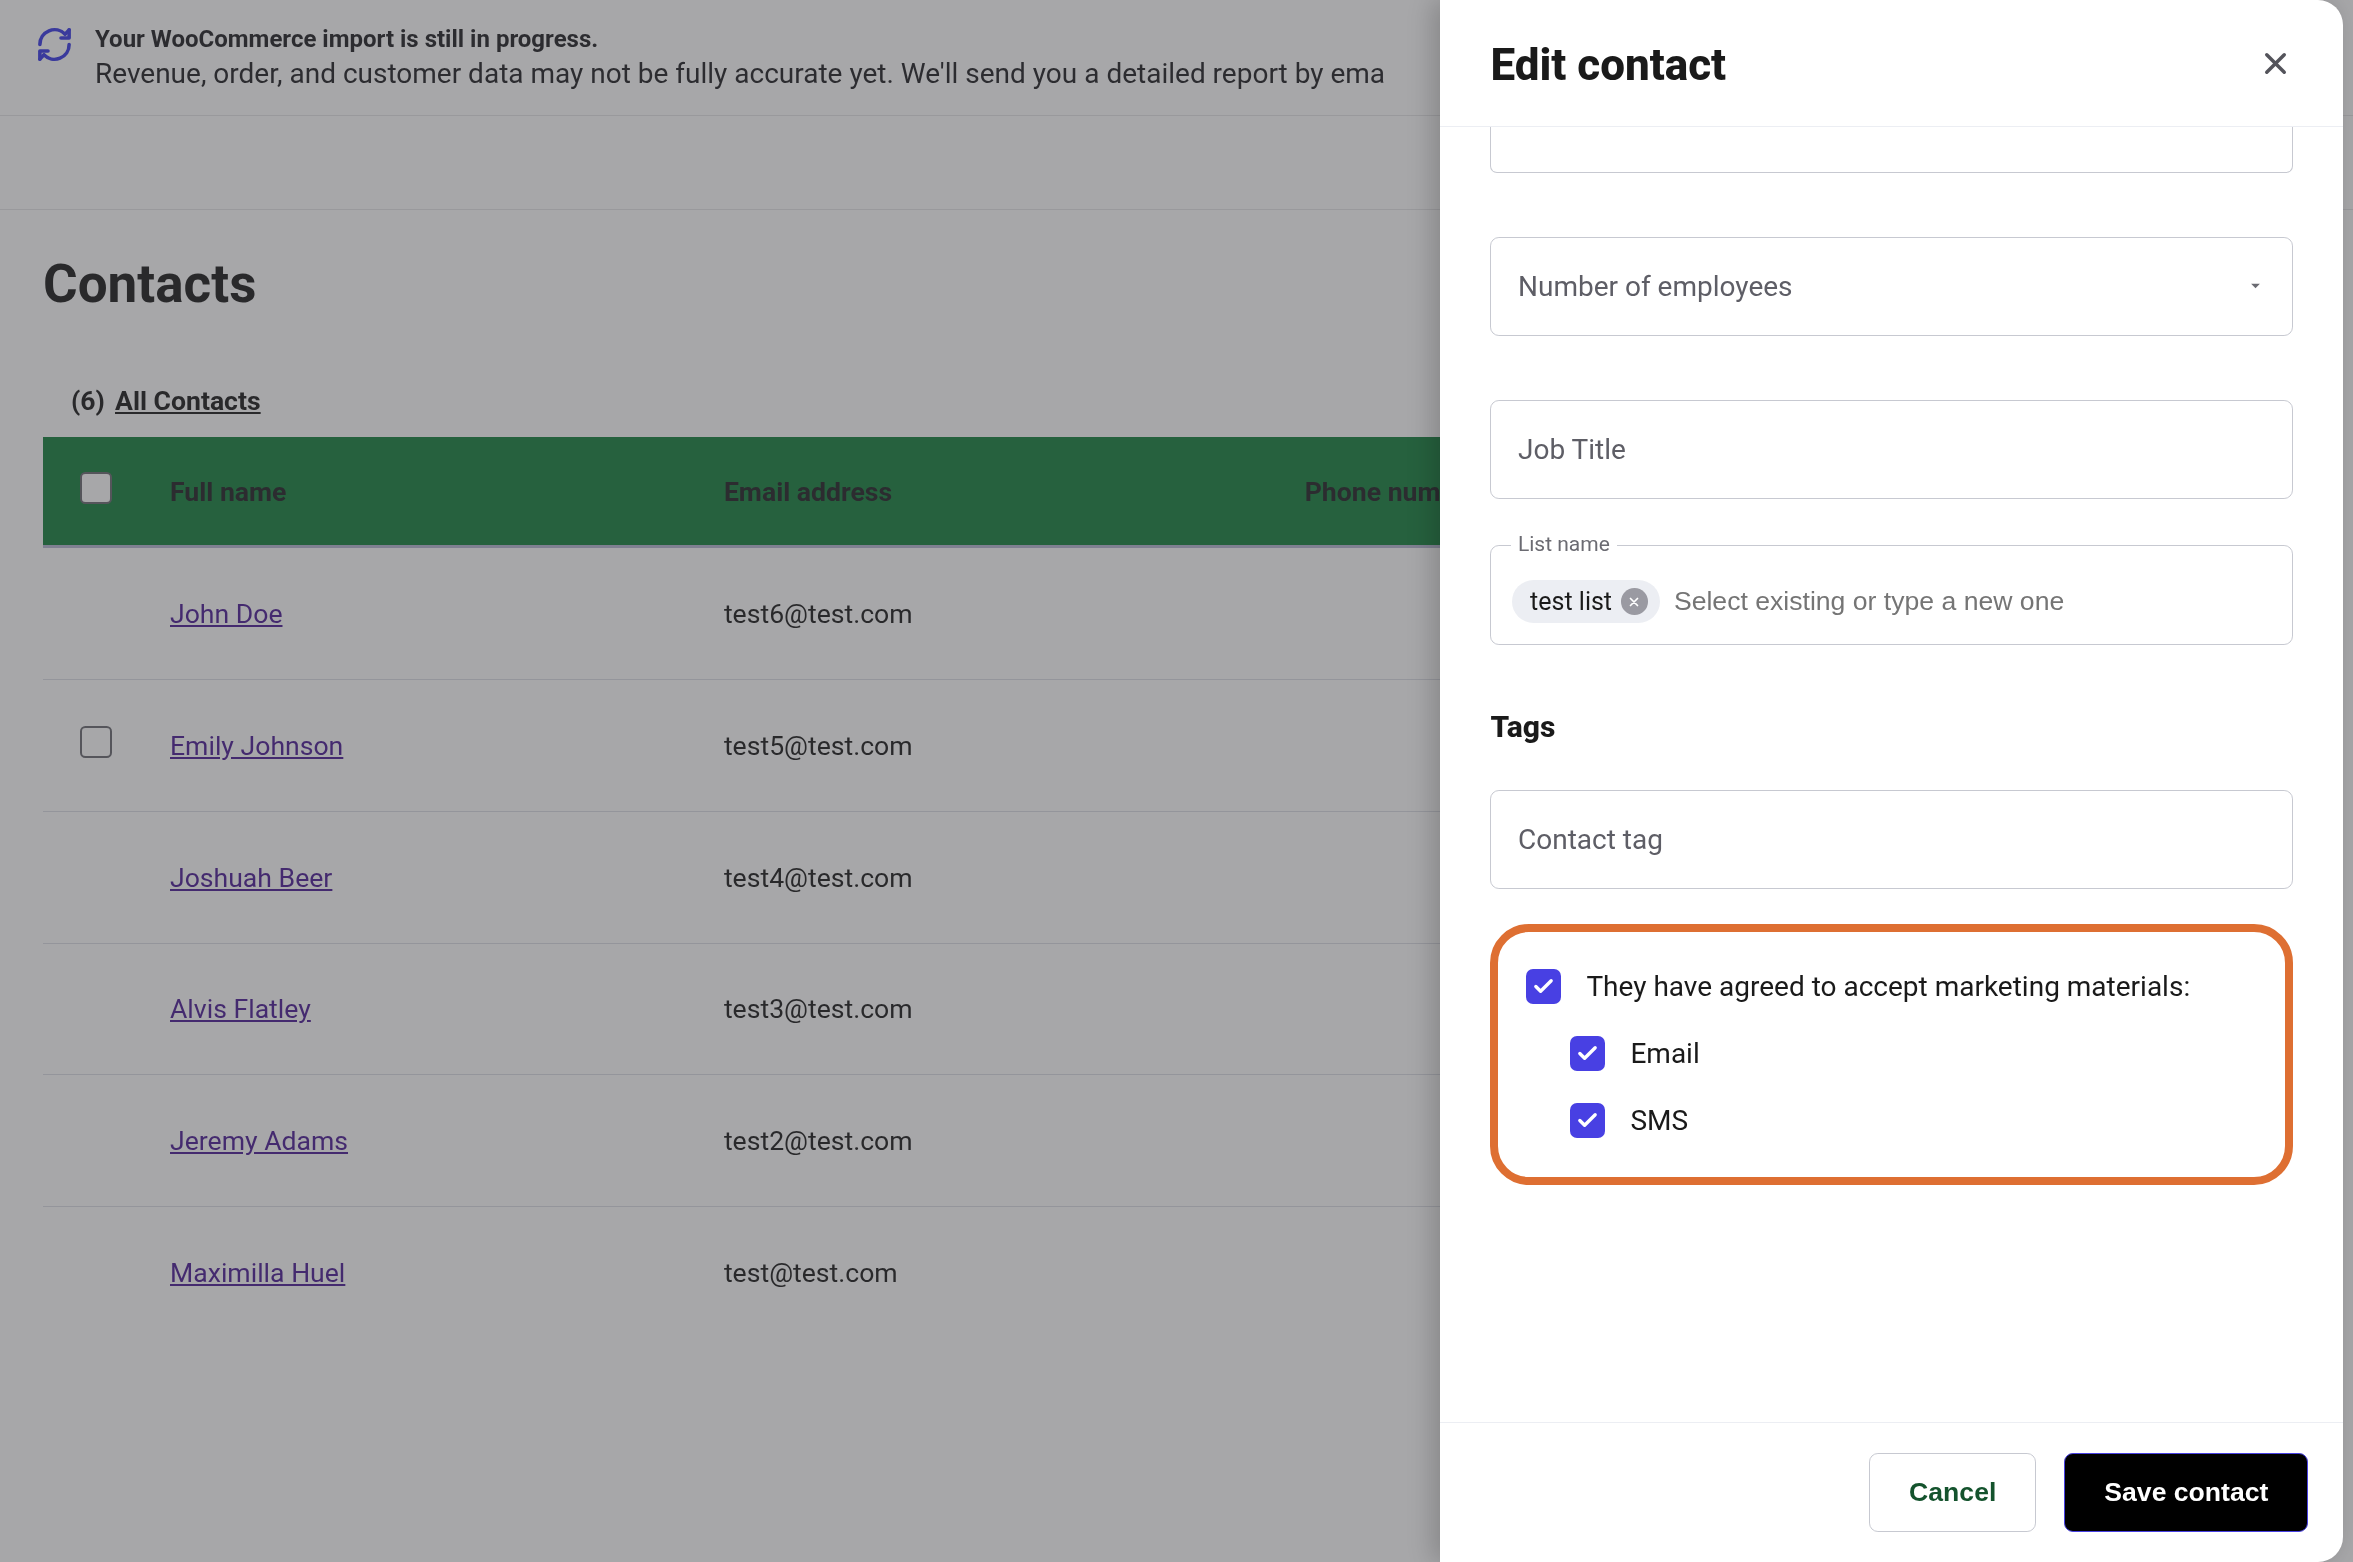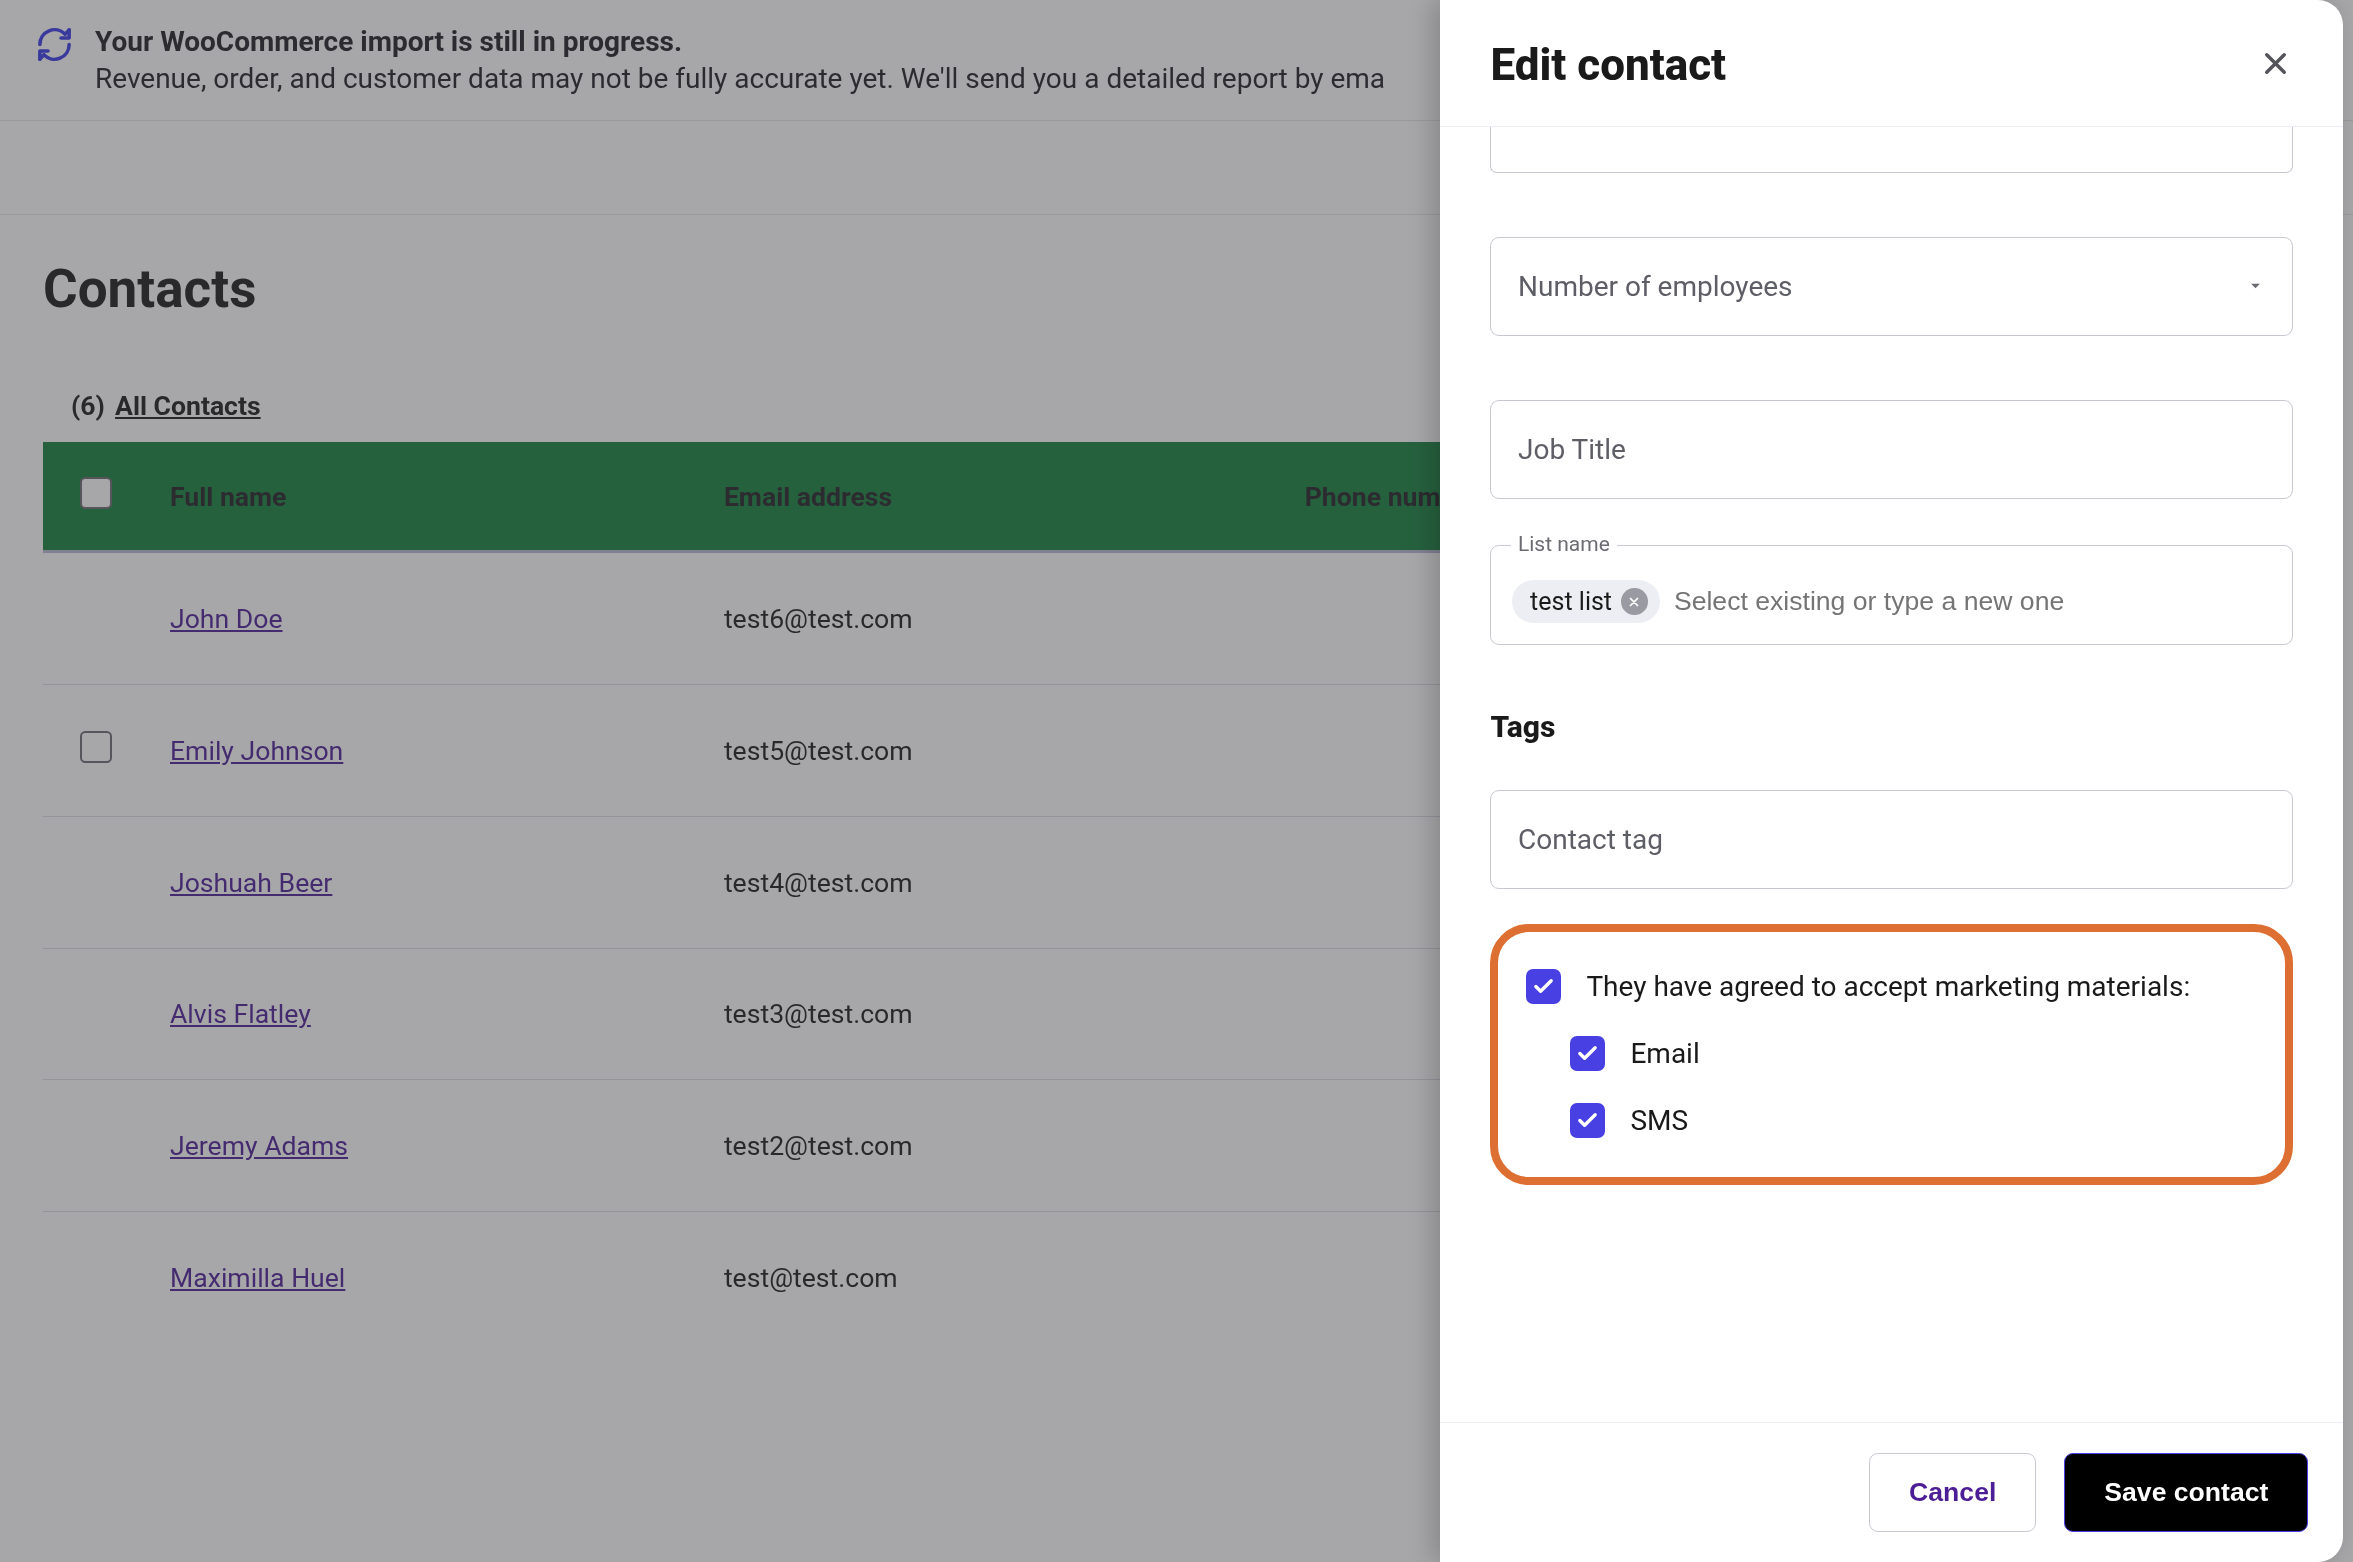--- a/index.html
+++ b/index.html
@@ -17,21 +17,21 @@
 
     
     .notice-bar {
       display: flex;
       align-items: flex-start;
       gap: 21px;
       padding: 25px 32px 25px 35px;
       border-bottom: 0.9px solid #e5e5e8;
     }
     .notice-icon svg { width: 39px; height: 39px; }
-    .notice-title { font-weight: 700; font-size: 28px; color: #1f1f23; margin-bottom: 3.5px; }
+    .notice-title { font-weight: 700; font-size: 24px; color: #1f1f23; margin-bottom: 3.5px; }
     .notice-text { font-size: 28px; color: #1f1f23; }
 
     
     .hairline { border-bottom: 0.9px solid #e5e5e8; height: 94px; }
 
     
     .page-title { font-size: 53px; font-weight: 700; padding: 43px 43px 17.7px 43px; }
 
     
     .sub-tabs { padding: 53px 43px 0 71px; }
@@ -142,21 +142,21 @@
       width:35px; height:35px; border-radius:7px; background:#4840e3; display:inline-flex; align-items:center; justify-content:center; flex-shrink:0;
     }
     .custom-check svg { width:23px; height:23px; color:#fff; }
 
     
     .drawer-footer {
       border-top: 1.8px solid #eceef3;
       padding: 30px 35px; display:flex; justify-content:flex-end; gap: 28px;
     }
     .btn { font-size:26.6px; font-weight:600; border-radius:8.9px; padding: 23px 39px; cursor:pointer; }
-    .btn-secondary { background:#fff; border:1.8px solid #c7c9d1; color:#4c1d95; }
+    .btn-secondary { background:#fff; border:1.8px solid #c7c9d1; color:#14532d; }
     .btn-primary { background:#000000; border:1.8px solid #4840e3; color:#fff; }
   </style>
 </head>
 <body>
 
 <div class="notice-bar">
   <div class="notice-icon">
     <svg viewBox="0 0 24 24" fill="none" stroke="#3a3ae8" stroke-width="2.2" stroke-linecap="round" stroke-linejoin="round">
       <path d="M21 12a9 9 0 0 1-15.5 6.3L3 21"></path>
       <path d="M3 12a9 9 0 0 1 15.5-6.3L21 3"></path>

